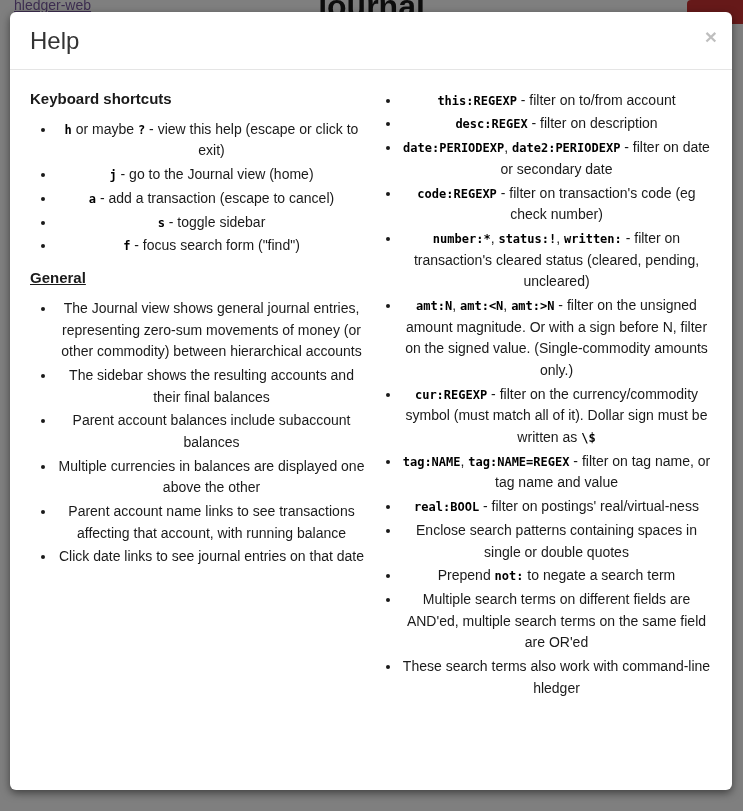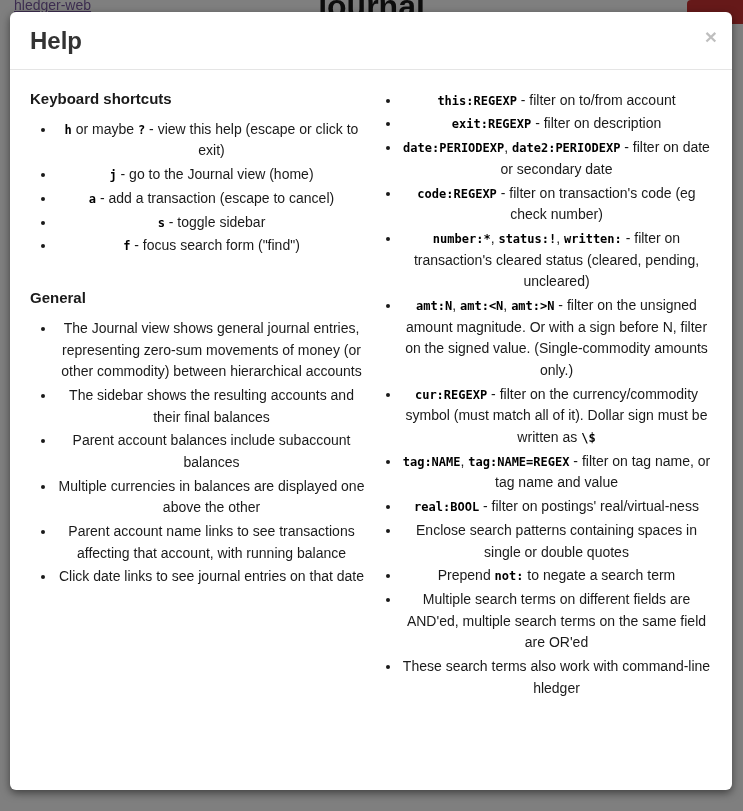--- a/index.html
+++ b/index.html
@@ -34,38 +34,38 @@
     position: absolute; left: 10px; right: 11px; top: 12px; bottom: 21px;
     background: #fff; border-radius: 6px;
     box-shadow: 0 3px 9px rgba(0,0,0,0.5);
     display: flex; flex-direction: column;
   }
   .modal-header {
     padding: 15px 15px 13px 20px;
     border-bottom: 1px solid #e5e5e5;
     position: relative; flex: 0 0 auto;
   }
-  .modal-title { font-size: 24px; font-weight: 700; color: #333; line-height: 1.2; }
+  .modal-title { font-size: 24px; font-weight: 400; color: #333; line-height: 1.2; }
   .close {
     position: absolute; right: 15px; top: 14px;
     border: 0; background: none; padding: 0;
     font-size: 21px; font-weight: 700; line-height: 1;
     color: #000; opacity: 0.25; cursor: pointer;
     font-family: "Liberation Sans", sans-serif;
   }
 
   .modal-body { padding: 20px 20px 10px 20px; flex: 1; overflow: hidden; }
   .cols { display: flex; gap: 8px; }
   .col { flex: 1; min-width: 0; }
 
   .section-heading {
     font-size: 15px; font-weight: 700; color: #1a1a1a;
     margin: 0 0 12px 0;
   }
-  .section-heading.not-first { margin-top: 32px; }
+  .section-heading.not-first { margin-top: 12px; text-decoration: underline; }
 
   ul.help-list { margin: 0 0 8px 0; padding-left: 26px; text-align: center; }
   ul.help-list li {
     font-size: 14px; line-height: 1.55; color: #1a1a1a;
     margin: 0 0 2px 0;
   }
   code {
     font-family: "DejaVu Sans Mono", "Liberation Mono", monospace;
     font-weight: 700; font-size: 12px; color: #000;
   }
@@ -105,21 +105,21 @@
             <li><span>The sidebar shows the resulting accounts and their final balances</span></li>
             <li><span>Parent account balances include subaccount balances</span></li>
             <li><span>Multiple currencies in balances are displayed one above the other</span></li>
             <li><span>Parent account name links to see transactions affecting that account, with running balance</span></li>
             <li><span>Click date links to see journal entries on that date</span></li>
           </ul>
       </div>
       <div class="col">
         <ul class="help-list">
             <li><code>this:REGEXP</code><span> - filter on to/from account</span></li>
-            <li><code>exit:REGEXP</code><span> - filter on description</span></li>
+            <li><code>desc:REGEX</code><span> - filter on description</span></li>
             <li><code>date:PERIODEXP</code><span>, </span><code>date2:PERIODEXP</code><span> - filter on date or secondary date</span></li>
             <li><code>code:REGEXP</code><span> - filter on transaction's code (eg check number)</span></li>
             <li><code>number:*</code><span>, </span><code>status:!</code><span>, </span><code>written:</code><span> - filter on transaction's cleared status (cleared, pending, uncleared)</span></li>
             <li><code>amt:N</code><span>, </span><code>amt:&lt;N</code><span>, </span><code>amt:&gt;N</code><span> - filter on the unsigned amount magnitude. Or with a sign before N, filter on the signed value. (Single-commodity amounts only.)</span></li>
             <li><code>cur:REGEXP</code><span> - filter on the currency/commodity symbol (must match all of it). Dollar sign must be written as </span><code>\$</code></li>
             <li><code>tag:NAME</code><span>, </span><code>tag:NAME=REGEX</code><span> - filter on tag name, or tag name and value</span></li>
             <li><code>real:BOOL</code><span> - filter on postings' real/virtual-ness</span></li>
             <li><span>Enclose search patterns containing spaces in single or double quotes</span></li>
             <li><span>Prepend </span><code>not:</code><span> to negate a search term</span></li>
             <li><span>Multiple search terms on different fields are AND'ed, multiple search terms on the same field are OR'ed</span></li>

